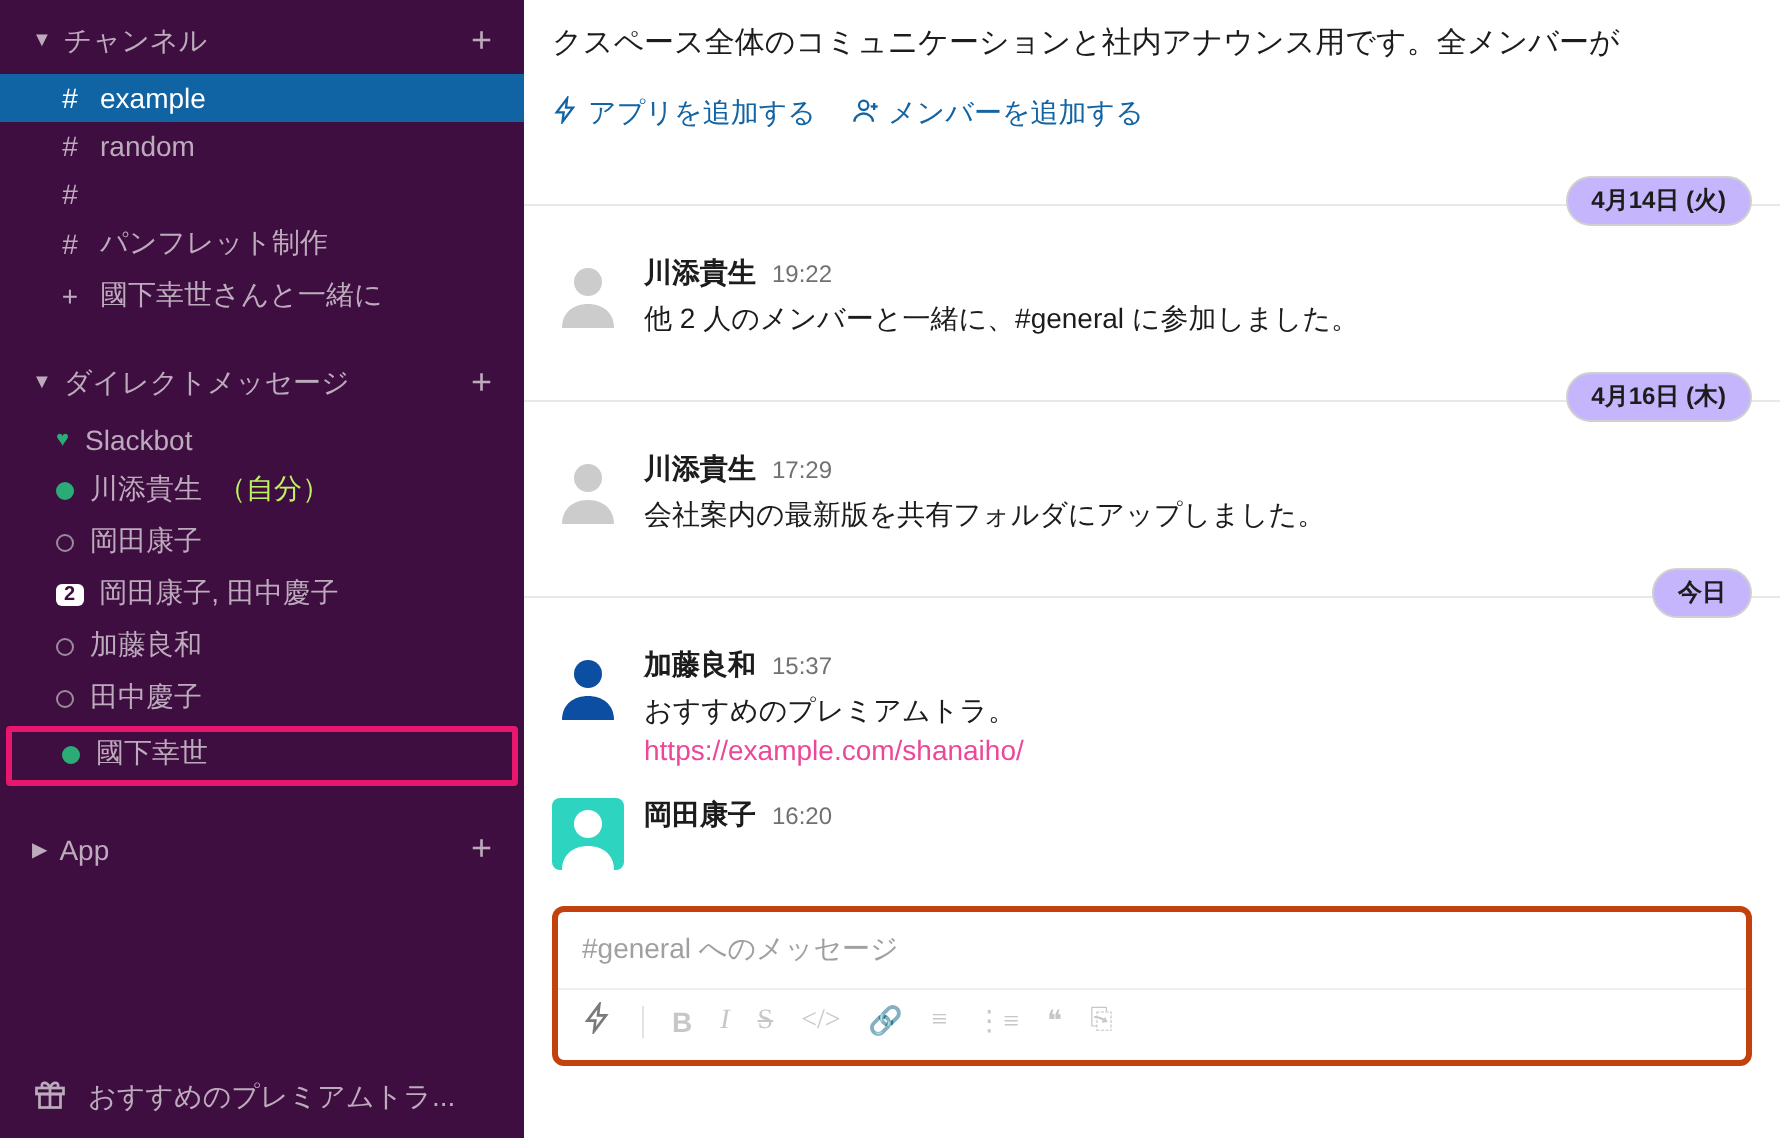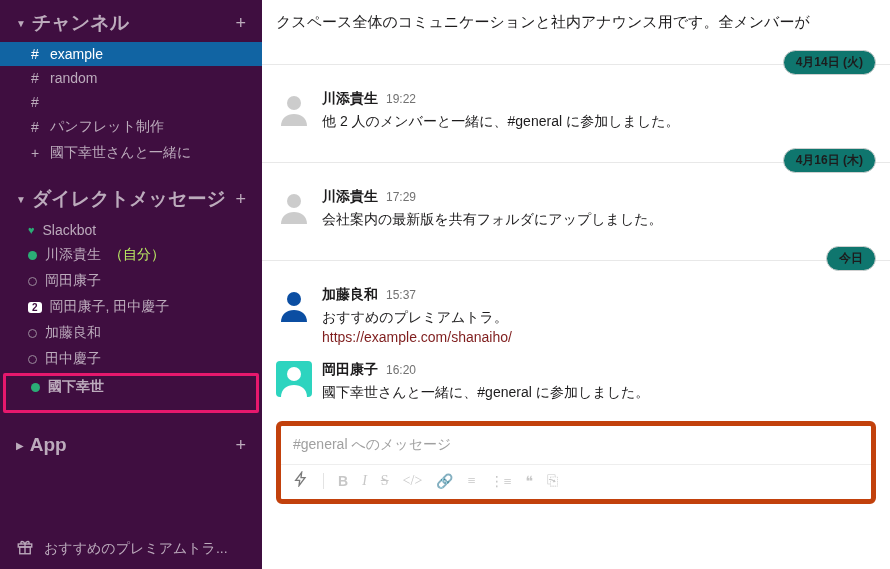--- a/index.html
+++ b/index.html
@@ -1,52 +1,52 @@
 <!DOCTYPE html>
 <html><head>
 <meta charset="utf-8">
 <style>
 * { margin:0; padding:0; box-sizing:border-box; font-family:-apple-system,BlinkMacSystemFont,"Hiragino Sans","Hiragino Kaku Gothic ProN",Meiryo,sans-serif; }
 body { width:890px; height:569px; display:flex; background:#fff; overflow:hidden; }
 .sidebar { width:262px; height:100%; background:#3f0e40; color:#bcabbc; display:flex; flex-direction:column; overflow-y:auto; }
 .sect-hdr { display:flex; align-items:center; justify-content:space-between; padding:10px 16px 6px 16px; cursor:pointer; }
 .sect-hdr .left { display:flex; align-items:center; gap:6px; }
 .sect-caret { font-size:10px; }
-.sect-title { font-size:19px; font-weight:700; }
+.sect-title { font-size:14px; font-weight:400; }
 .plus { font-size:18px; font-weight:300; }
 .item { display:flex; align-items:center; gap:8px; padding:4px 16px 4px 28px; font-size:14px; cursor:pointer; white-space:nowrap; overflow:hidden; text-overflow:ellipsis; }
 .item.active { background:#1164a3; color:#fff; }
-.item.highlighted { border:3px solid #e6186d; margin:1px 3px; padding:2px 13px 14px 25px; border-radius:2px;font-weight:bold; }
+.item.highlighted { border:3px solid #e6186d; margin:1px 3px; padding:2px 13px 4px 25px; border-radius:2px; }
 .prefix { width:14px; text-align:center; font-size:14px; }
 .dot { width:9px; height:9px; border-radius:50%; }
 .dot.green { background:#2bac76; }
 .dot.hollow { border:1.5px solid #9a8a9b; width:9px; height:9px; }
 .heart { color:#2bac76; font-size:11px; }
 .badge { background:#fff; color:#3f0e40; font-size:10px; font-weight:700; border-radius:3px; padding:0 4px; min-width:12px; display:inline-flex; justify-content:center; }
 .dim { color:#bef264; }
 .gift-row { display:flex; align-items:center; gap:10px; padding:10px 16px; font-size:14px; cursor:pointer; }
 .main { flex:1; display:flex; flex-direction:column; position:relative; }
 .top-text { padding:11px 16px 10px 0; font-size:15px; color:#1d1c1d; line-height:1.5; margin-left:14px; }
 .top-links { display:flex; gap:18px; padding:4px 0 16px 14px; font-size:14px; }
 .top-links .lnk { color:#1264a3; display:flex; align-items:center; gap:4px; cursor:pointer; }
 .divider-row { position:relative; height:28px; margin:6px 0; }
 .divider-row .line { position:absolute; top:50%; left:0; right:0; border-top:1px solid #e8e8e8; }
-.divider-row .pill { position:absolute; right:14px; top:0; background:#0f766e; border:1px solid #d0d0d0; border-radius:16px; padding:3px 12px; font-size:12px; color:#1d1c1d; font-weight:700; }
+.divider-row .pill { position:absolute; right:14px; top:0; background:#c4b5fd; border:1px solid #d0d0d0; border-radius:16px; padding:3px 12px; font-size:12px; color:#1d1c1d; font-weight:700; }
 .msg { display:flex; gap:10px; padding:6px 16px 10px 14px; }
 .avatar { width:36px; height:36px; border-radius:4px; flex-shrink:0; position:relative; }
 .avatar.grey svg { fill:#ccc; }
 .avatar.blue { background:#fff; } .avatar.blue svg { fill:#0b4ea2; }
 .avatar.teal { background:#2dd4bf; } .avatar.teal svg { fill:#fff; }
 .msg-body { flex:1; }
 .msg-head { display:flex; align-items:baseline; gap:8px; }
 .msg-name { font-weight:700; font-size:14px; color:#1d1c1d; }
 .msg-time { font-size:12px; color:#717171; }
 .msg-text { font-size:14px; color:#1d1c1d; line-height:1.6; padding-top:2px; }
-.msg-link { color:#7f1d1d; font-size:14px; }
-.composer { border:5px solid #c2410c; border-radius:6px; margin:8px 14px 12px 14px; }
+.msg-link { color:#ec4899; font-size:14px; }
+.composer { border:3px solid #c2410c; border-radius:6px; margin:8px 14px 12px 14px; }
 .composer-input { padding:10px 12px; font-size:14px; color:#a0a0a0; }
 .composer-tools { display:flex; align-items:center; gap:14px; padding:6px 12px 8px 12px; color:#c7c7c7; border-top:1px solid #eee; }
 .tool { font-size:14px; cursor:pointer; font-family:Georgia,serif; }
 .tool.bold { font-weight:700; font-family:inherit; }
 .bolt { font-weight:700; color:#888; }
 .vdiv { width:1px; height:16px; background:#e3e3e3; }
 .spacer { flex:1; }
 </style>
 </head>
 <body>
@@ -136,20 +136,37 @@
           <path d="M12 8 C10 3 5 4 7 8"></path>
           <path d="M12 8 C14 3 19 4 17 8"></path>
         </svg>
     </span>
     <span>おすすめのプレミアムトラ...</span>
   </div>
 </div>
 
 <div class="main">
   <div class="top-text">クスペース全体のコミュニケーションと社内アナウンス用です。全メンバーが</div>
+  <div class="top-links">
+    <div class="lnk">
+      <span><svg width="14" height="14" viewBox="0 0 24 24" fill="none" stroke="#1264a3" stroke-width="2">
+            <path d="M13 2L4 14h6l-1 8 9-12h-6l1-8z"></path>
+          </svg></span>
+      <span>アプリを追加する</span>
+    </div>
+    <div class="lnk">
+      <span><svg width="14" height="14" viewBox="0 0 24 24" fill="none" stroke="#1264a3" stroke-width="2">
+            <circle cx="10" cy="8" r="4"></circle>
+            <path d="M2 22c0-4 4-7 8-7s8 3 8 7"></path>
+            <line x1="19" y1="6" x2="19" y2="12"></line>
+            <line x1="16" y1="9" x2="22" y2="9"></line>
+          </svg></span>
+      <span>メンバーを追加する</span>
+    </div>
+  </div>
 
   <div class="divider-row">
       <div class="line"></div>
       <div class="pill">4月14日 (火)</div>
     </div>
 
   <div class="msg">
     <div class="avatar grey"><svg viewBox="0 0 36 36">
           <circle cx="18" cy="13" r="7"></circle>
           <path d="M5 36c0-8 6-12 13-12s13 4 13 12z"></path>
@@ -205,21 +222,20 @@
   <div class="msg">
     <div class="avatar teal"><svg viewBox="0 0 36 36">
           <circle cx="18" cy="13" r="7"></circle>
           <path d="M5 36c0-8 6-12 13-12s13 4 13 12z"></path>
         </svg></div>
     <div class="msg-body">
       <div class="msg-head">
           <span class="msg-name">岡田康子</span>
           <span class="msg-time">16:20</span>
         </div>
-      <div class="msg-text">國下幸世さんと一緒に、#general に参加しました。</div>
     </div>
   </div>
 
   <div class="composer">
     <div class="composer-input">#general へのメッセージ</div>
     <div class="composer-tools">
       <span class="tool bolt"><svg width="16" height="16" viewBox="0 0 24 24" fill="none" stroke="#7a7a7a" stroke-width="2">
             <path d="M13 2L4 14h6l-1 8 9-12h-6l1-8z"></path>
           </svg></span>
       <span class="vdiv"></span>

